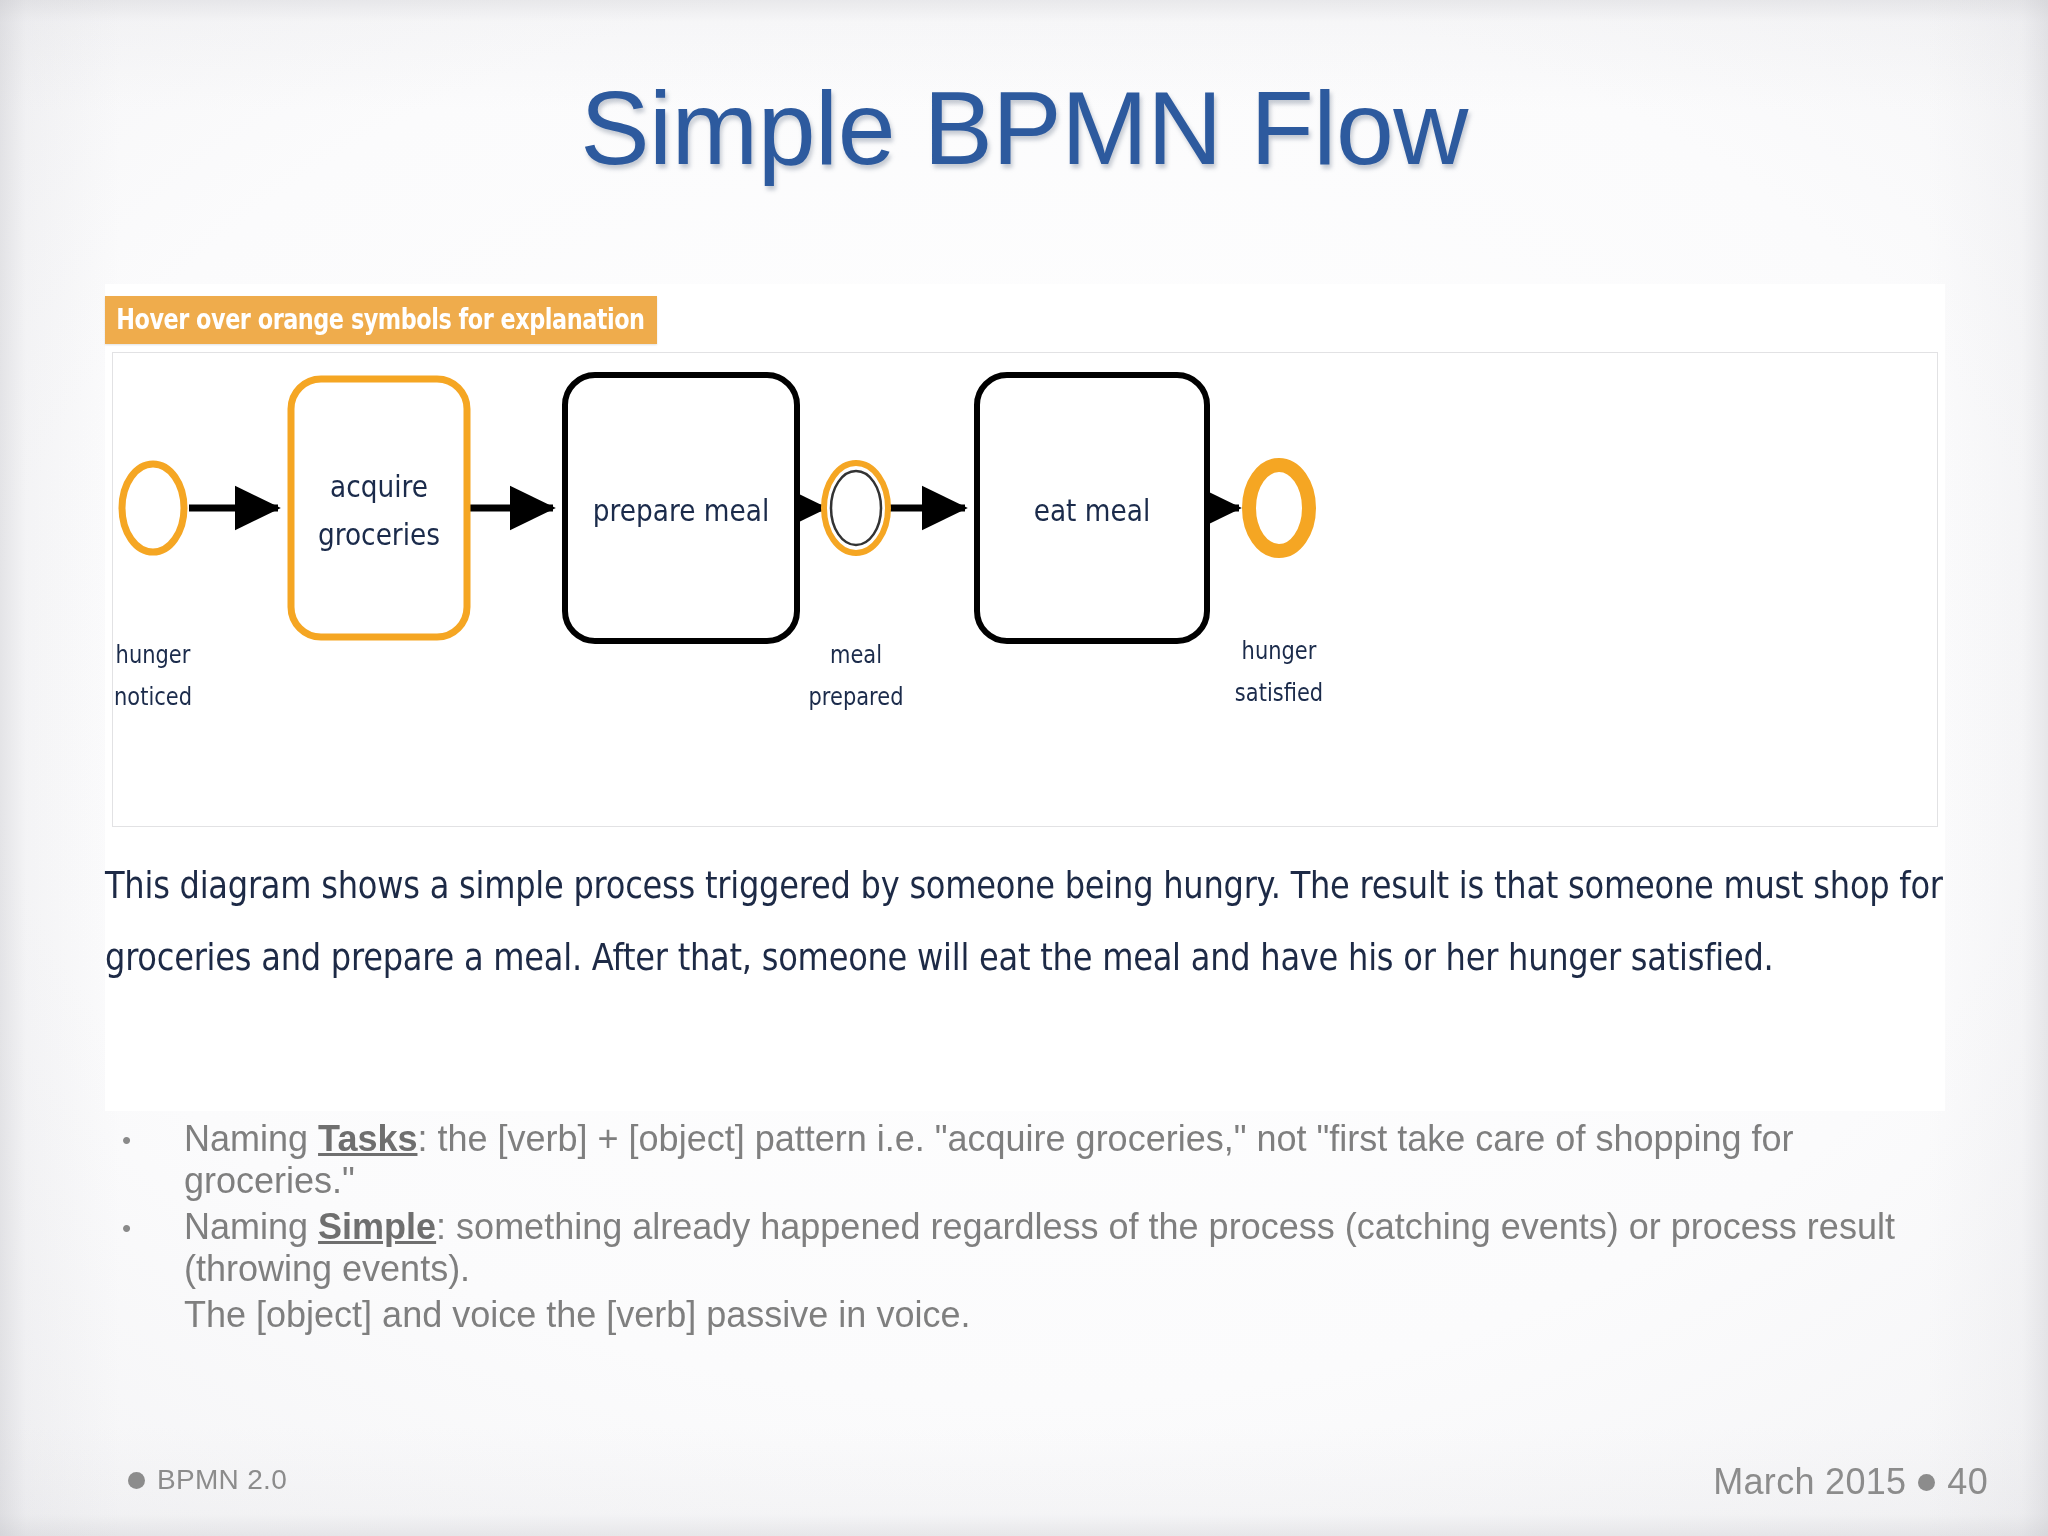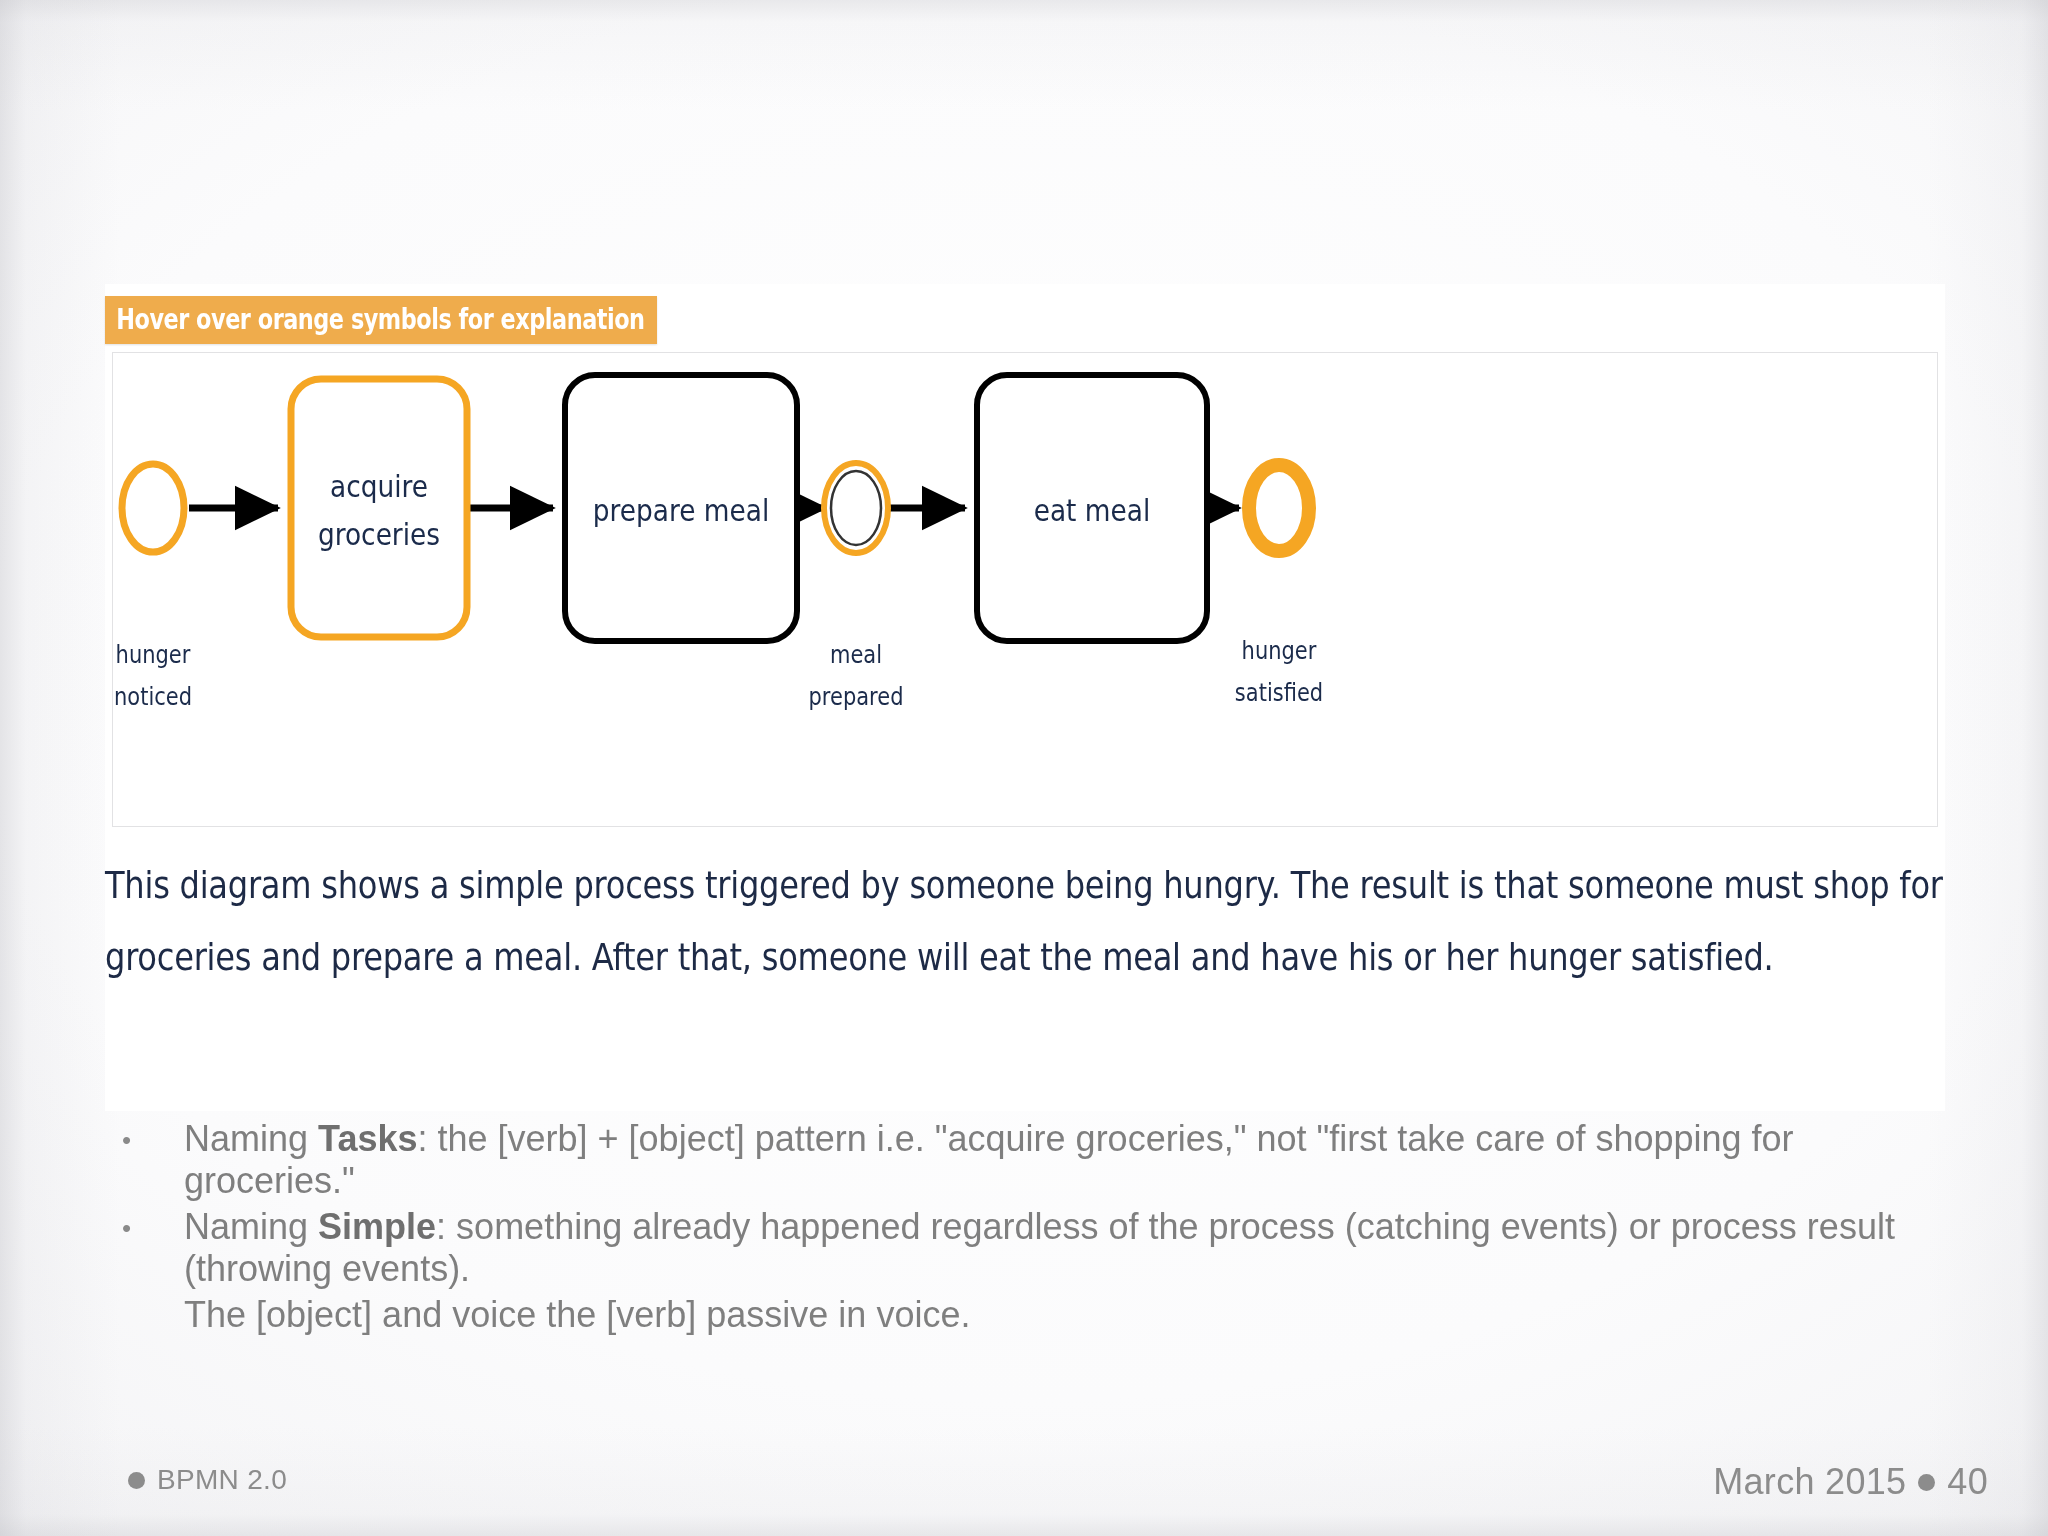--- a/index.html
+++ b/index.html
@@ -133,21 +133,21 @@
     padding-left: 10px;
     font-size: 26px;
     line-height: 44px;
     color: #8a8a8a;
     box-sizing: border-box;
   }
   .bullet-text {
     flex: 1 1 auto;
     padding-right: 40px;
   }
-  .bullet-text b { font-weight: bold; color: #6f6f6f; }
+  .bullet-text b { font-weight: bold; color: #6f6f6f; text-decoration: underline; }
   .sub-line {
     margin-left: 72px;
     padding-right: 40px;
   }
 
   
   #footer-left {
     position: absolute;
     left: 128px;
     bottom: 40px;
@@ -176,20 +176,21 @@
     background: #8c8c8c;
     display: inline-block;
     flex: 0 0 17px;
   }
 </style>
 </head>
 <body>
 
 <div id="slide">
 
+  <div id="title">Simple BPMN Flow</div>
 
   <div id="panel">
 
     <div id="banner">Hover over orange symbols for explanation</div>
 
     <div id="canvas">
       <svg id="diagram-svg" width="1824" height="473" viewBox="0 0 1824 473">
 
         <defs>
           <marker id="arrowhead" markerWidth="7" markerHeight="7" refX="6.2" refY="3.5" orient="auto" markerUnits="strokeWidth">

